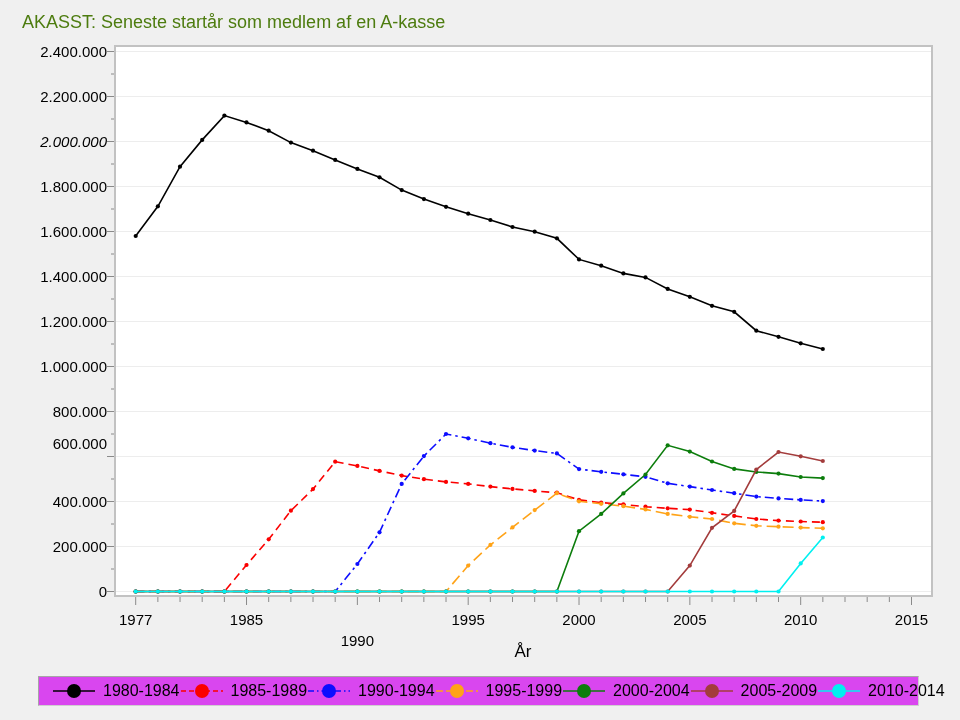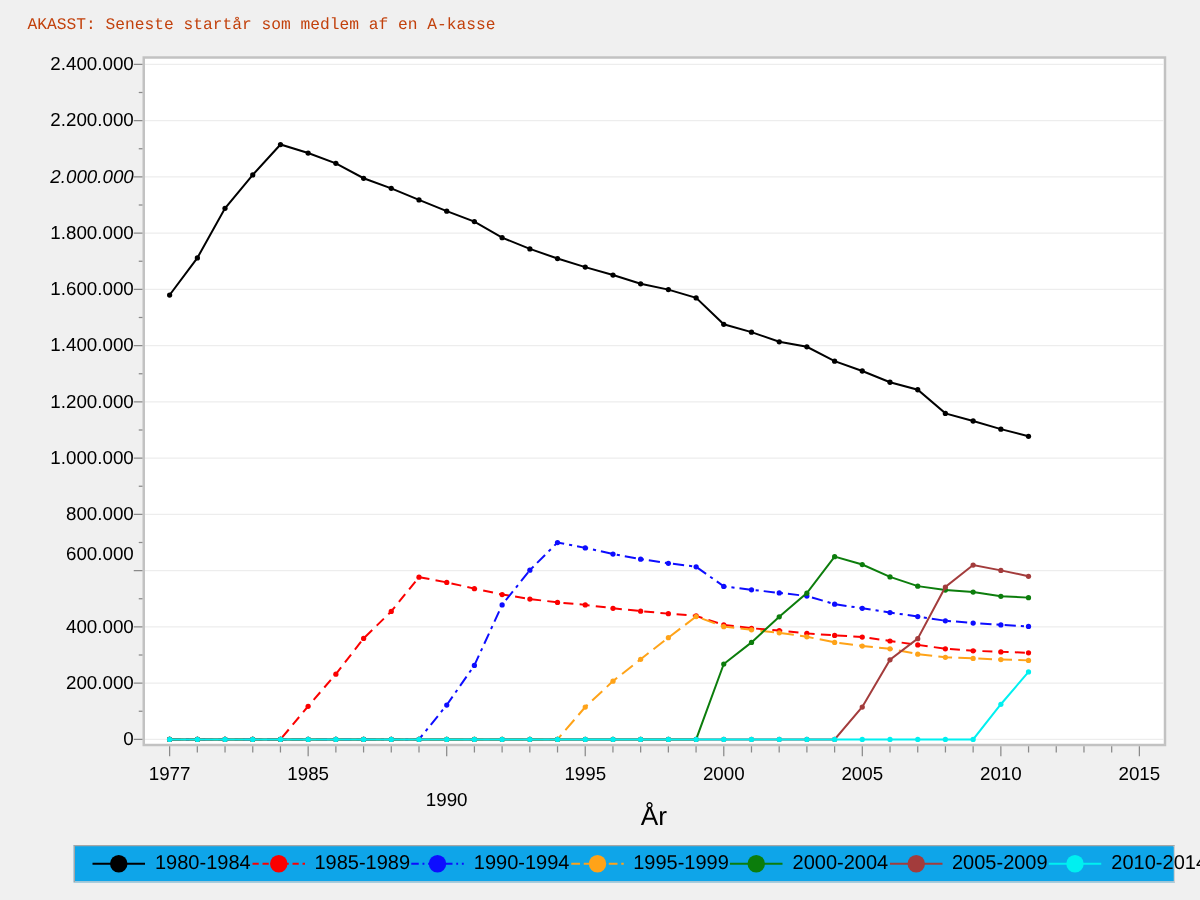--- a/index.html
+++ b/index.html
@@ -1,25 +1,25 @@
 <!DOCTYPE html>
 <html><head>
 <meta charset="utf-8">
 <style>
   html,body{margin:0;padding:0;background:#f0f0f0;}
   .figure{position:relative;width:960px;height:720px;background:#f0f0f0;
           font-family:"Liberation Sans",sans-serif;color:#000;overflow:hidden;}
-  .title{position:absolute;left:22px;top:12px;font-size:13px;color:#c2410c;white-space:nowrap;font-family:Liberation Mono, monospace;}
+  .title{position:absolute;left:22px;top:12px;font-size:18px;color:#4d7c0f;white-space:nowrap;}
   #chart-svg{position:absolute;left:0;top:0;}
   .ytick{position:absolute;left:0;width:107px;text-align:right;font-size:15px;line-height:18px;}
   .xtick{position:absolute;width:60px;text-align:center;font-size:15px;line-height:18px;top:611px;}
-  .xaxis-title{position:absolute;left:493px;top:642px;width:60px;text-align:center;font-size:21px;}
+  .xaxis-title{position:absolute;left:493px;top:642px;width:60px;text-align:center;font-size:17px;}
   .legend{position:absolute;left:38px;top:676px;width:881px;height:30px;box-sizing:border-box;
-          background:#0ea5e9;border:1px solid #a6a6a6;border-bottom-color:#cfcfcf;border-right-color:#cfcfcf;
-          display:flex;align-items:center;justify-content:space-between;padding:0 13px;margin-left:21px;}
+          background:#d946ef;border:1px solid #a6a6a6;border-bottom-color:#cfcfcf;border-right-color:#cfcfcf;
+          display:flex;align-items:center;justify-content:space-between;padding:0 13px;}
   .legend-item{display:flex;align-items:center;gap:7px;}
   .legend-item span{font-size:16px;white-space:nowrap;}
 </style>
 </head>
 <body>
 
 <div class="figure">
   <div class="title">AKASST: Seneste startår som medlem af en A-kasse</div>
   <svg id="chart-svg" width="960" height="670" xmlns="http://www.w3.org/2000/svg">
       <rect x="115" y="46" width="817" height="550" fill="#ffffff" stroke="#c2c2c2" stroke-width="2"></rect>

